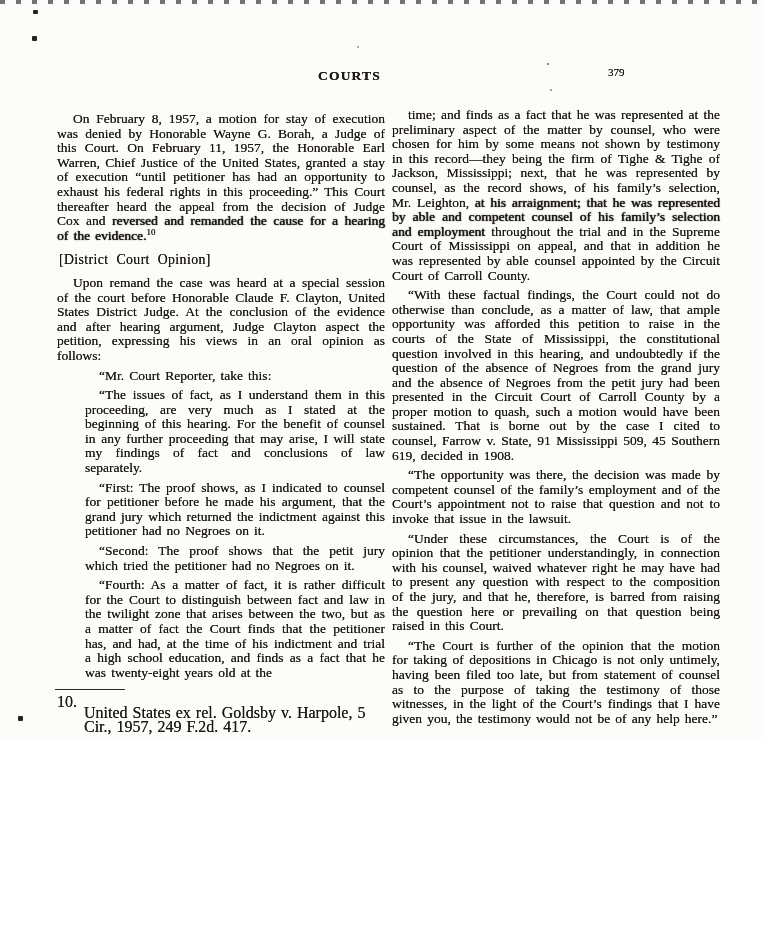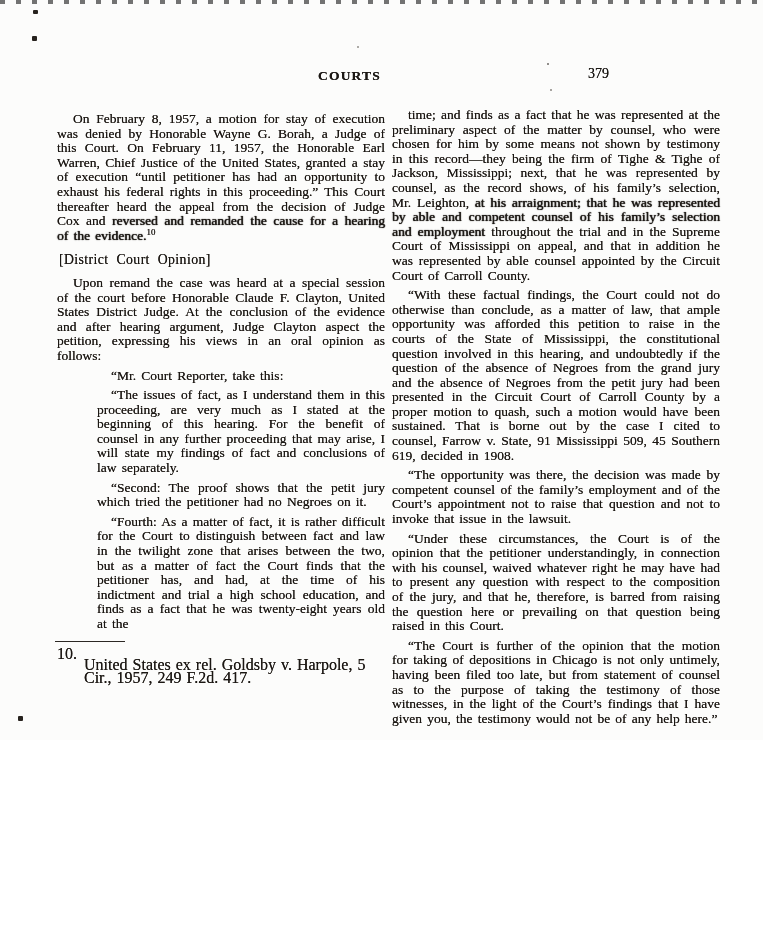--- a/index.html
+++ b/index.html
@@ -37,40 +37,40 @@
   .sp7  { left:19px;  top:777px; width:5px; height:5px; }
   .sp8  { left:22px;  top:866px; width:5px; height:4px; }
   .sp9  { left:26px;  top:896px; width:2px; height:5px; background:#55504c; }
 
   .running-head {
     position:absolute; left:318px; top:68px;
     font-size:13.5px; font-weight:bold; letter-spacing:1.2px;
     text-shadow:0 0 .4px #2b2b2b;
   }
   .page-number {
-    position:absolute; left:588px; top:66px;
-    font-size:14px; text-shadow:0 0 .4px #2b2b2b;
+    position:absolute; left:608px; top:66px;
+    font-size:11px; text-shadow:0 0 .4px #2b2b2b;
   }
 
   .col {
     position:absolute; width:328px;
     font-size:13.5px; line-height:14.6px;
     text-align:justify; word-spacing:1.8px;
     text-shadow:0 0 .45px rgba(30,25,20,.85);
   }
   .col-left  { left:57px;  top:112px; }
   .col-right { left:392px; top:108px; }
 
   .para { margin:0 0 5px 0; text-indent:16px; }
   .section-heading {
     font-weight:normal;
     font-size:13.8px; letter-spacing:.4px; word-spacing:4px;
     margin:10px 0 8px 2px;
   }
-  .quote-block { margin-left:40px; }
+  .quote-block { margin-left:28px; }
   .quote-block .para { text-indent:14px; margin-bottom:5px; }
   .smudge { text-shadow:0 0 1.2px rgba(15,12,10,.95), .5px .4px .6px rgba(40,35,30,.7); }
   .fn-ref { font-size:9px; line-height:0; vertical-align:super; }
 
   .footnote-rule {
     width:70px; height:0;
     border-top:1.4px solid #2c2824;
     margin:9px 0 5px -2px;
   }
   .footnote {
@@ -94,20 +94,21 @@
   <div class="col col-left">
     <p class="para"><span>On February 8, 1957, a motion for stay of execution was denied by Honorable Wayne G. Borah, a Judge of this Court. On February 11, 1957, the Honorable Earl Warren, Chief Justice of the United States, granted a stay of execution “until petitioner has had an opportunity to exhaust his federal rights in this proceeding.” This Court thereafter heard the appeal from the decision of Judge Cox and </span><span class="smudge">reversed and remanded the cause for a hearing of the evidence.</span><sup class="fn-ref">10</sup></p>
 
     <h3 class="section-heading">[District Court Opinion]</h3>
 
     <p class="para">Upon remand the case was heard at a special session of the court before Honorable Claude F. Clayton, United States District Judge. At the conclusion of the evidence and after hearing argument, Judge Clayton aspect the petition, expressing his views in an oral opinion as follows:</p>
 
     <div class="quote-block">
       <p class="para">“Mr. Court Reporter, take this:</p>
       <p class="para">“The issues of fact, as I understand them in this proceeding, are very much as I stated at the beginning of this hearing. For the benefit of counsel in any further proceeding that may arise, I will state my findings of fact and conclusions of law separately.</p>
+      <p class="para">“First: The proof shows, as I indicated to counsel for petitioner before he made his argument, that the grand jury which returned the indictment against this petitioner had no Negroes on it.</p>
       <p class="para">“Second: The proof shows that the petit jury which tried the petitioner had no Negroes on it.</p>
       <p class="para">“Fourth: As a matter of fact, it is rather difficult for the Court to distinguish between fact and law in the twilight zone that arises between the two, but as a matter of fact the Court finds that the petitioner has, and had, at the time of his indictment and trial a high school education, and finds as a fact that he was twenty-eight years old at the</p>
     </div>
 
     <div class="footnote-rule"></div>
     <div class="footnote">
       <span class="fn-num">10.</span>
       <span class="fn-text">United States ex rel. Goldsby v. Harpole, 5 Cir., 1957, 249 F.2d. 417.</span>
     </div>
   </div>

